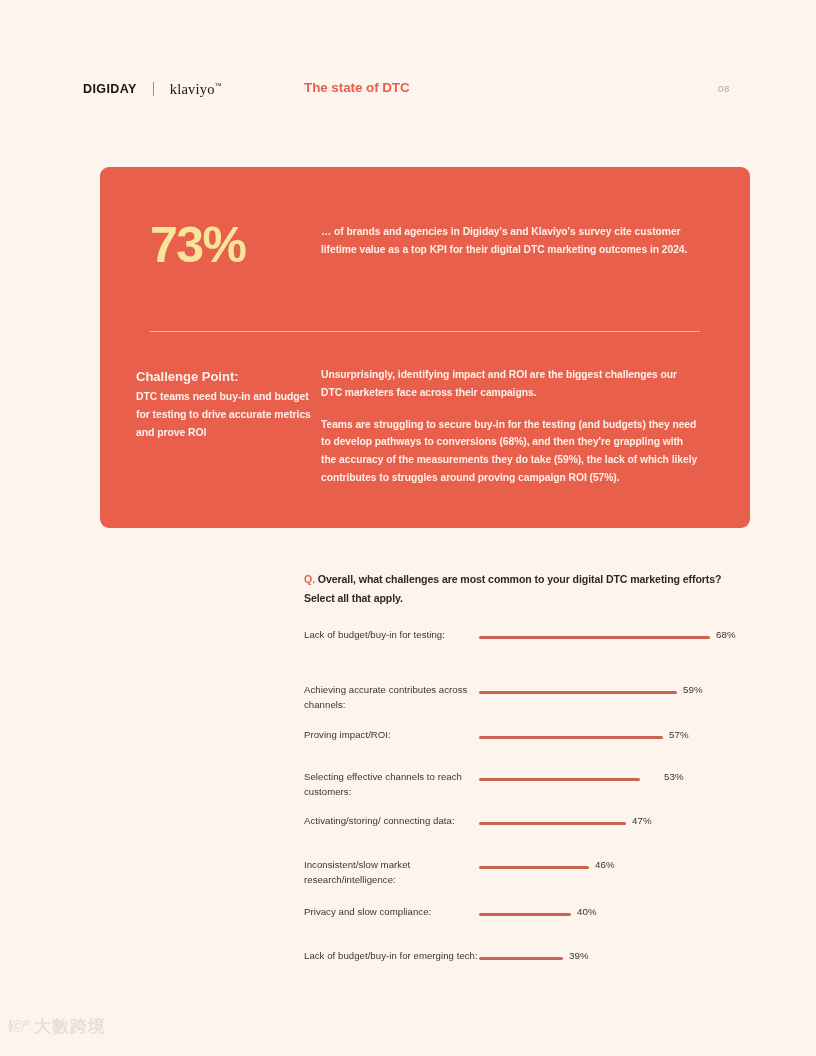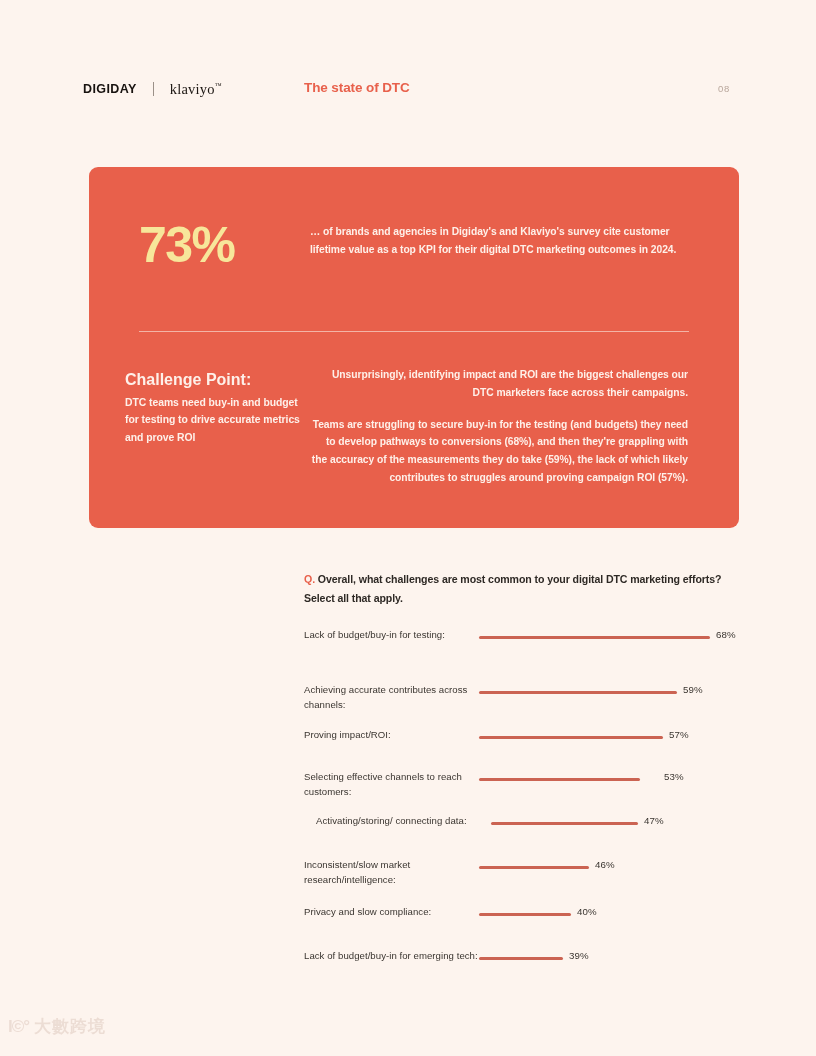--- a/index.html
+++ b/index.html
@@ -86,21 +86,21 @@
     left: 718px; top: 5px;
     font-size: 9.5px;
     font-weight: 400;
     letter-spacing: 0.6px;
     color: #b9a79c;
   }
 
   
   .callout {
     position: absolute;
-    left: 89px; top: 167px;
+    left: 100px; top: 167px;
     width: 650px;
     height: 361px;
     background: #E8604B;
     border-radius: 9px;
   }
 
   .callout-top {
     position: absolute;
     left: 0; top: 0;
     width: 650px;
@@ -144,21 +144,21 @@
     height: 197px;
   }
 
   .challenge-block {
     position: absolute;
     left: 36px; top: 35px;
     width: 180px;
   }
 
   .challenge-heading {
-    font-size: 16px;
+    font-size: 13px;
     font-weight: 700;
     line-height: 1.72;
     color: #FEF0E9;
   }
 
   .challenge-body {
     font-size: 10.4px;
     font-weight: 700;
     line-height: 1.72;
     letter-spacing: -0.05px;
@@ -170,21 +170,20 @@
     left: 221px; top: 35px;
     width: 378px;
   }
 
   .callout-para {
     font-size: 10.3px;
     font-weight: 700;
     line-height: 1.73;
     letter-spacing: -0.05px;
     color: #FEF0E9;
-    text-align: right;
   }
 
   .callout-para + .callout-para { margin-top: 14px; }
 
   
   .question {
     position: absolute;
     left: 304px; top: 570px;
     width: 425px;
     font-size: 10.6px;
@@ -342,21 +341,21 @@
           <div class="chart-value" style="left: 190px;">57%</div>
         </div>
       </div>
       <div class="chart-row" style="top: 142px;">
         <div class="chart-label">Selecting effective channels to reach customers:</div>
         <div class="chart-track">
           <div class="chart-bar" style="width: 161px; background: rgb(203, 99, 82);"></div>
           <div class="chart-value" style="left: 177px; margin-left: 8px;">53%</div>
         </div>
       </div>
-      <div class="chart-row" style="top: 186px; margin-left: 12px;">
+      <div class="chart-row" style="top: 186px;">
         <div class="chart-label">Activating/storing/ connecting data:</div>
         <div class="chart-track">
           <div class="chart-bar" style="width: 147px; background: rgb(203, 99, 82);"></div>
           <div class="chart-value" style="left: 153px;">47%</div>
         </div>
       </div>
       <div class="chart-row" style="top: 230px;">
         <div class="chart-label">Inconsistent/slow market research/intelligence:</div>
         <div class="chart-track">
           <div class="chart-bar" style="width: 110px; background: rgb(203, 99, 82);"></div>

